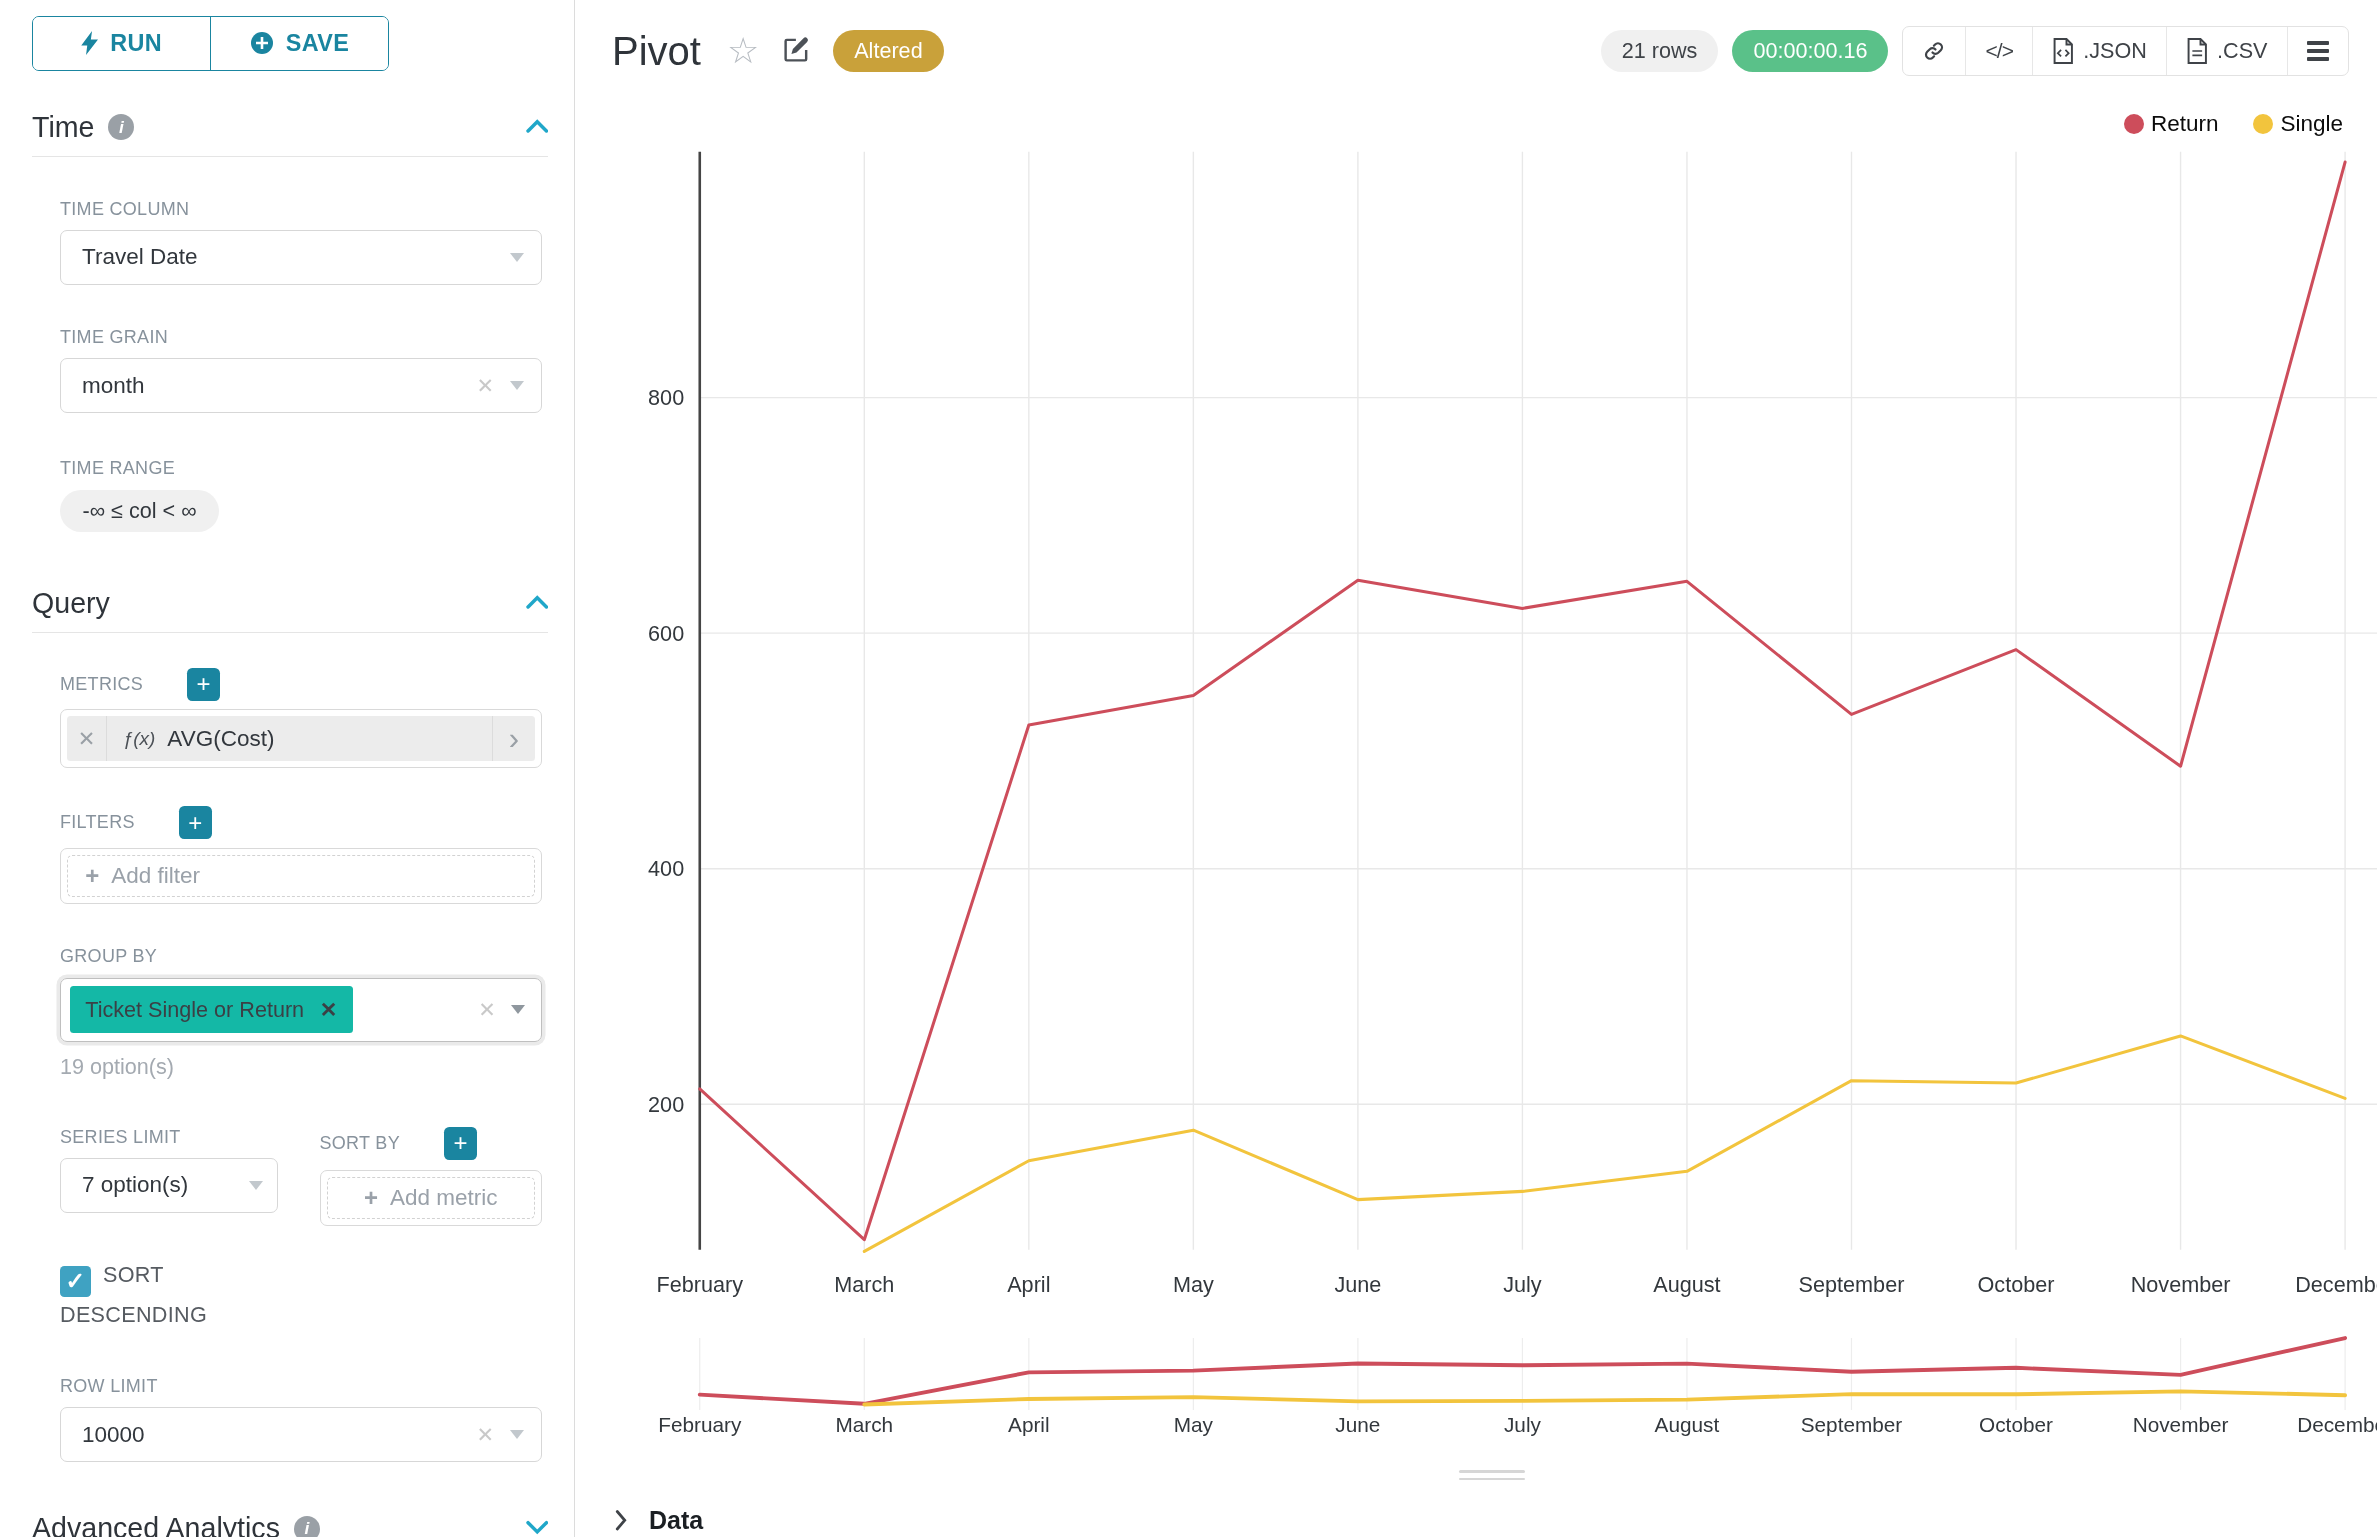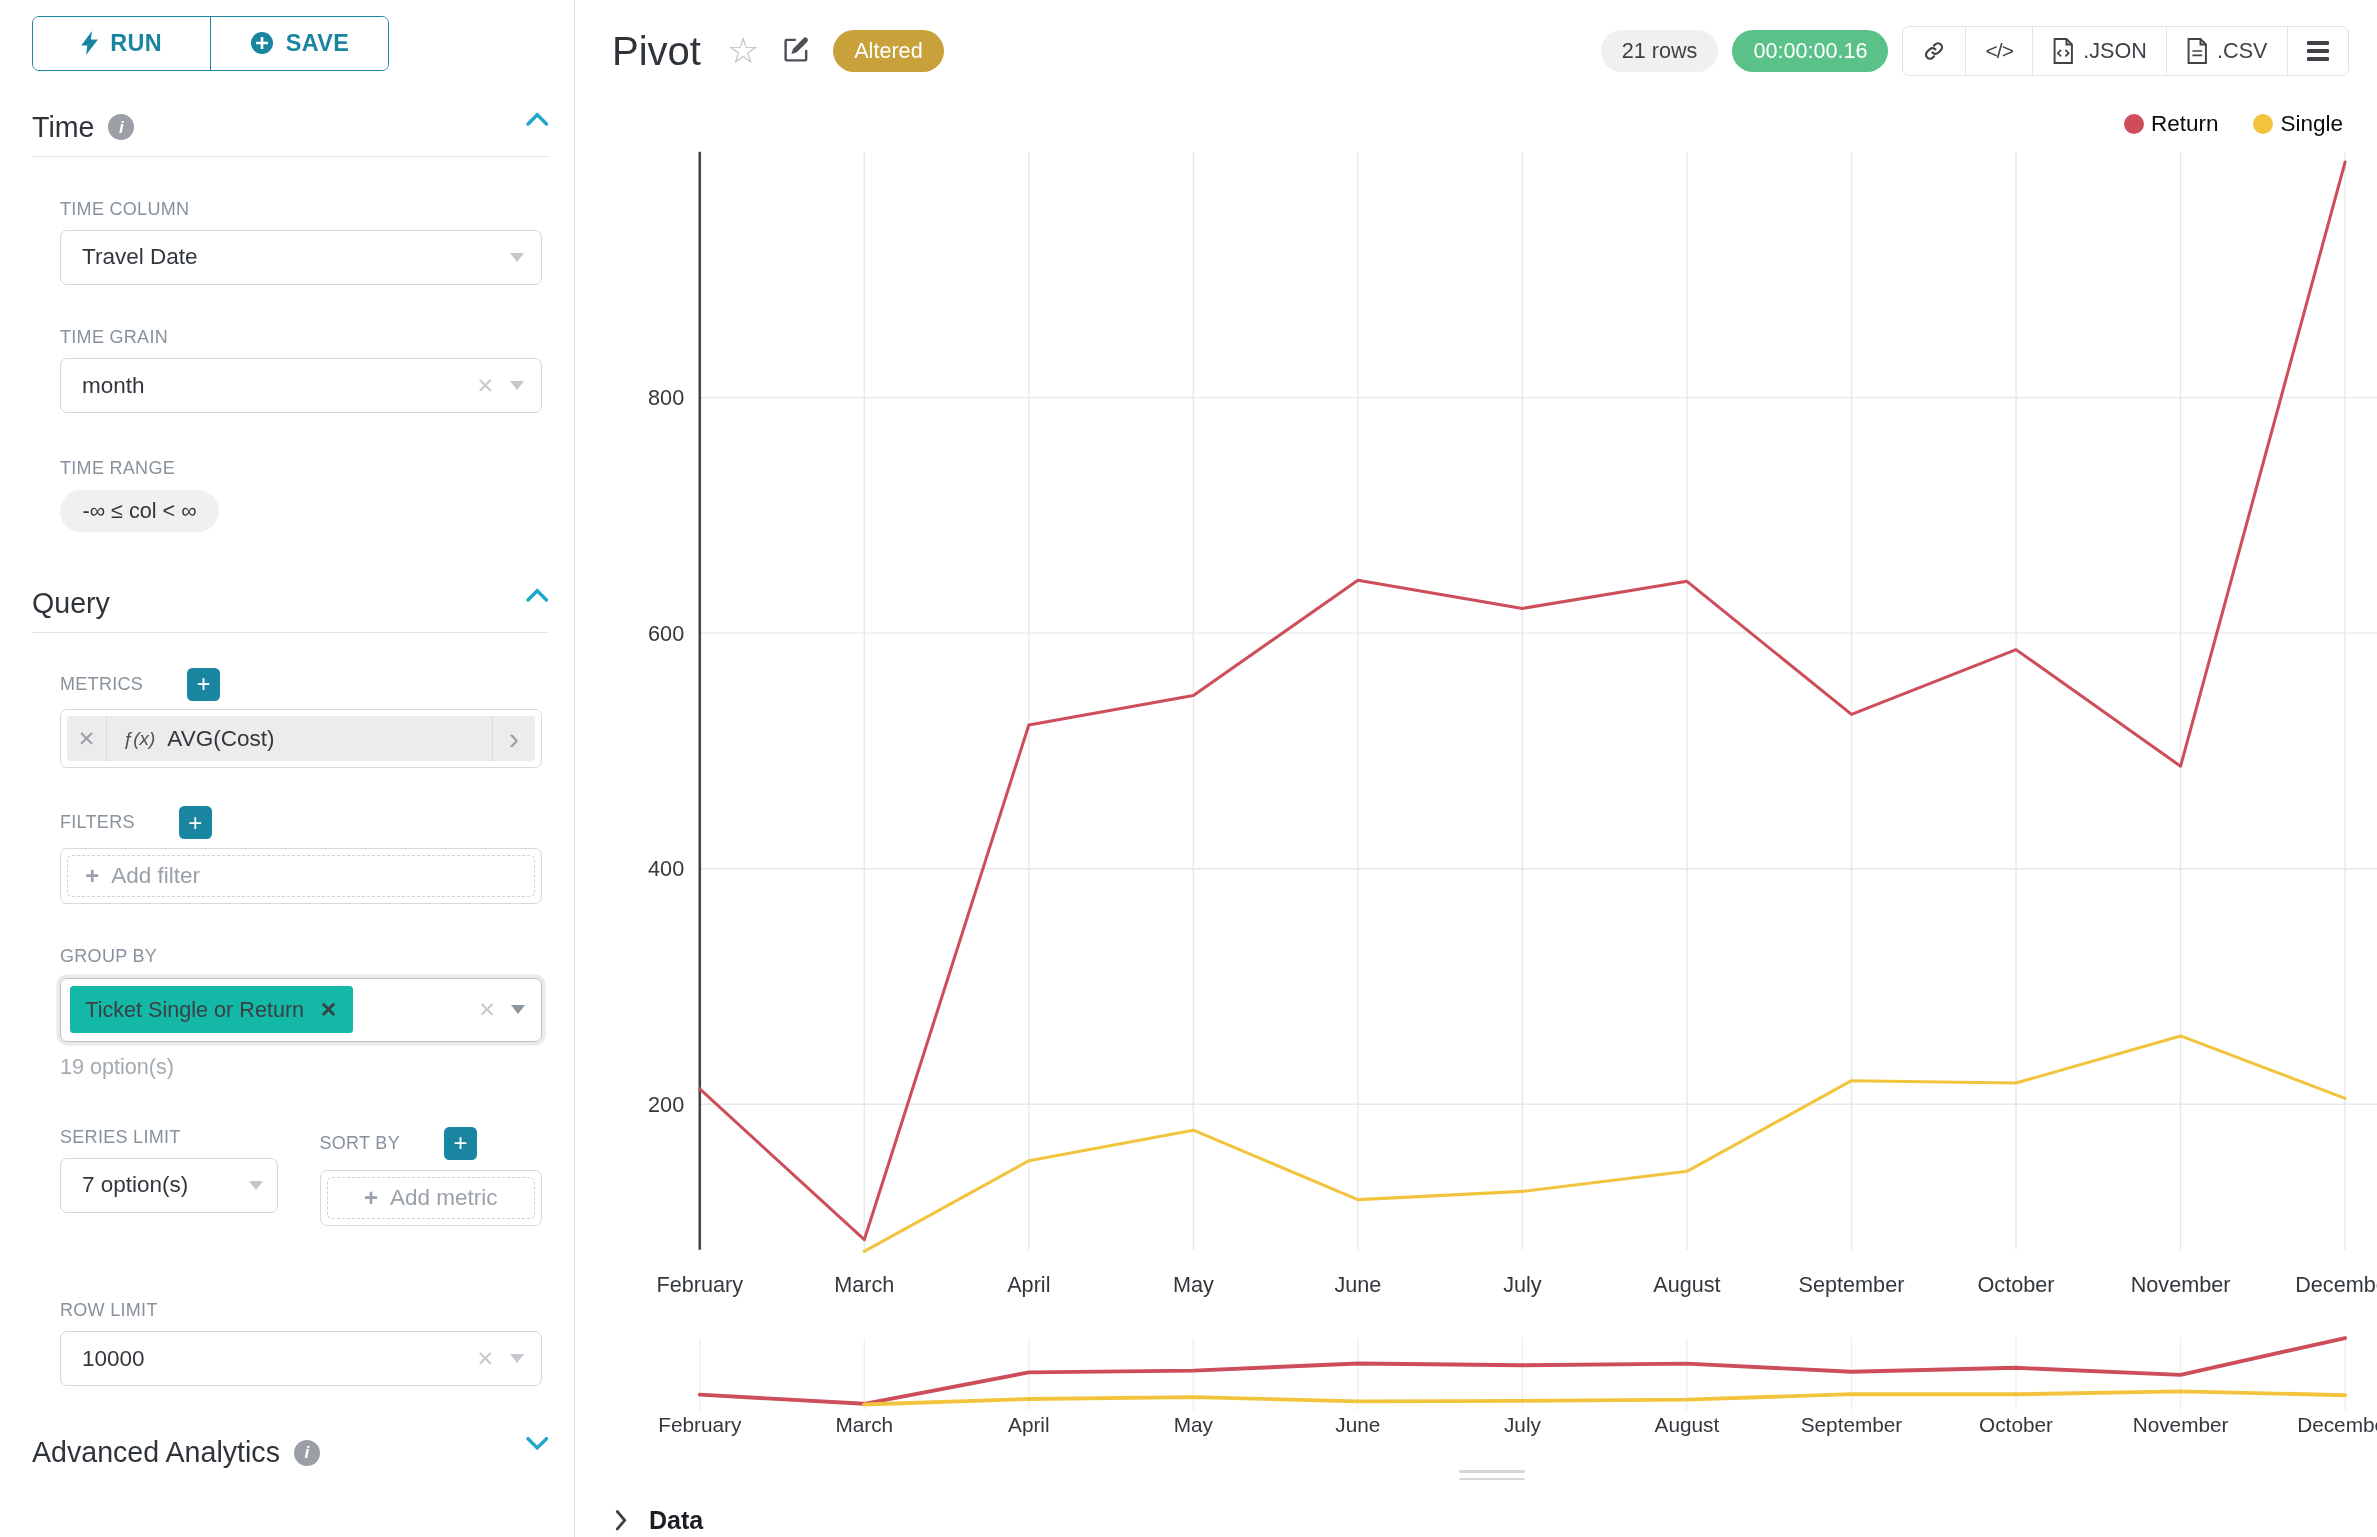--- a/index.html
+++ b/index.html
@@ -8,21 +8,21 @@
 
   
   .sidebar { position:absolute; left:8px; top:0; width:567px; height:1538px;
              border-right:1.7px solid #dcdcdc; padding:15.6px 26px 0 24px; }
   .btn-group { display:flex; width:357px; height:55px; border:1.7px solid #1a85a0;
                border-radius:7px; overflow:hidden; background:#fff; }
   .btn { flex:1; display:flex; align-items:center; justify-content:center; gap:12px;
          color:#1a85a0; font-size:23.4px; font-weight:700; letter-spacing:0.4px; cursor:pointer; background:#fff; border:none; }
   .btn + .btn { border-left:1.7px solid #1a85a0; }
 
-  .sec-header { display:flex; margin-top:40px; }
+  .sec-header { display:flex; align-items:center; margin-top:40px; }
   .sec-title { font-size:28.6px; color:#2f343a; display:flex; align-items:center; gap:14px; }
   .info-dot { width:26px; height:26px; border-radius:50%; background:#9aa0a6; color:#fff;
               font-size:17.3px; font-weight:700; display:inline-flex; align-items:center; justify-content:center; font-style:italic;}
   .sec-chev { margin-left:auto; }
   .sec-sep { border:none; border-top:1.7px solid #e5e5e5; margin-top:12px; }
 
   .fields { margin-left:28px; width:482px; }
   .flabel { font-size:18px; color:#87929c; letter-spacing:0.3px; margin-bottom:10.4px; }
   .label-row { display:flex; align-items:center; justify-content:flex-start; margin-bottom:8.7px;gap:44px; }
   .plus-btn { width:33px; height:33px; border-radius:5.2px; background:#1a85a0; color:#fff;
@@ -222,20 +222,23 @@
           <div class="dash-outer">
             <div class="dash-inner" style="justify-content:center; padding-left:0">
               <span class="dash-plus">+</span>
               <span>Add metric</span>
             </div>
           </div>
         </div>
       </div>
 
       <div class="chk-row">
+        <div class="chk-block" style="width:239px">
+          <span class="chk on">✓</span><span>SORT DESCENDING</span>
+        </div>
       </div>
 
       <div class="flabel" style="margin-top:43px">ROW LIMIT</div>
       <div class="select">
         <span>10000</span>
         <span class="spacer"></span>
           <span class="clear-x">✕</span>
         <span class="caret lt"></span>
       </div>
     </div>

